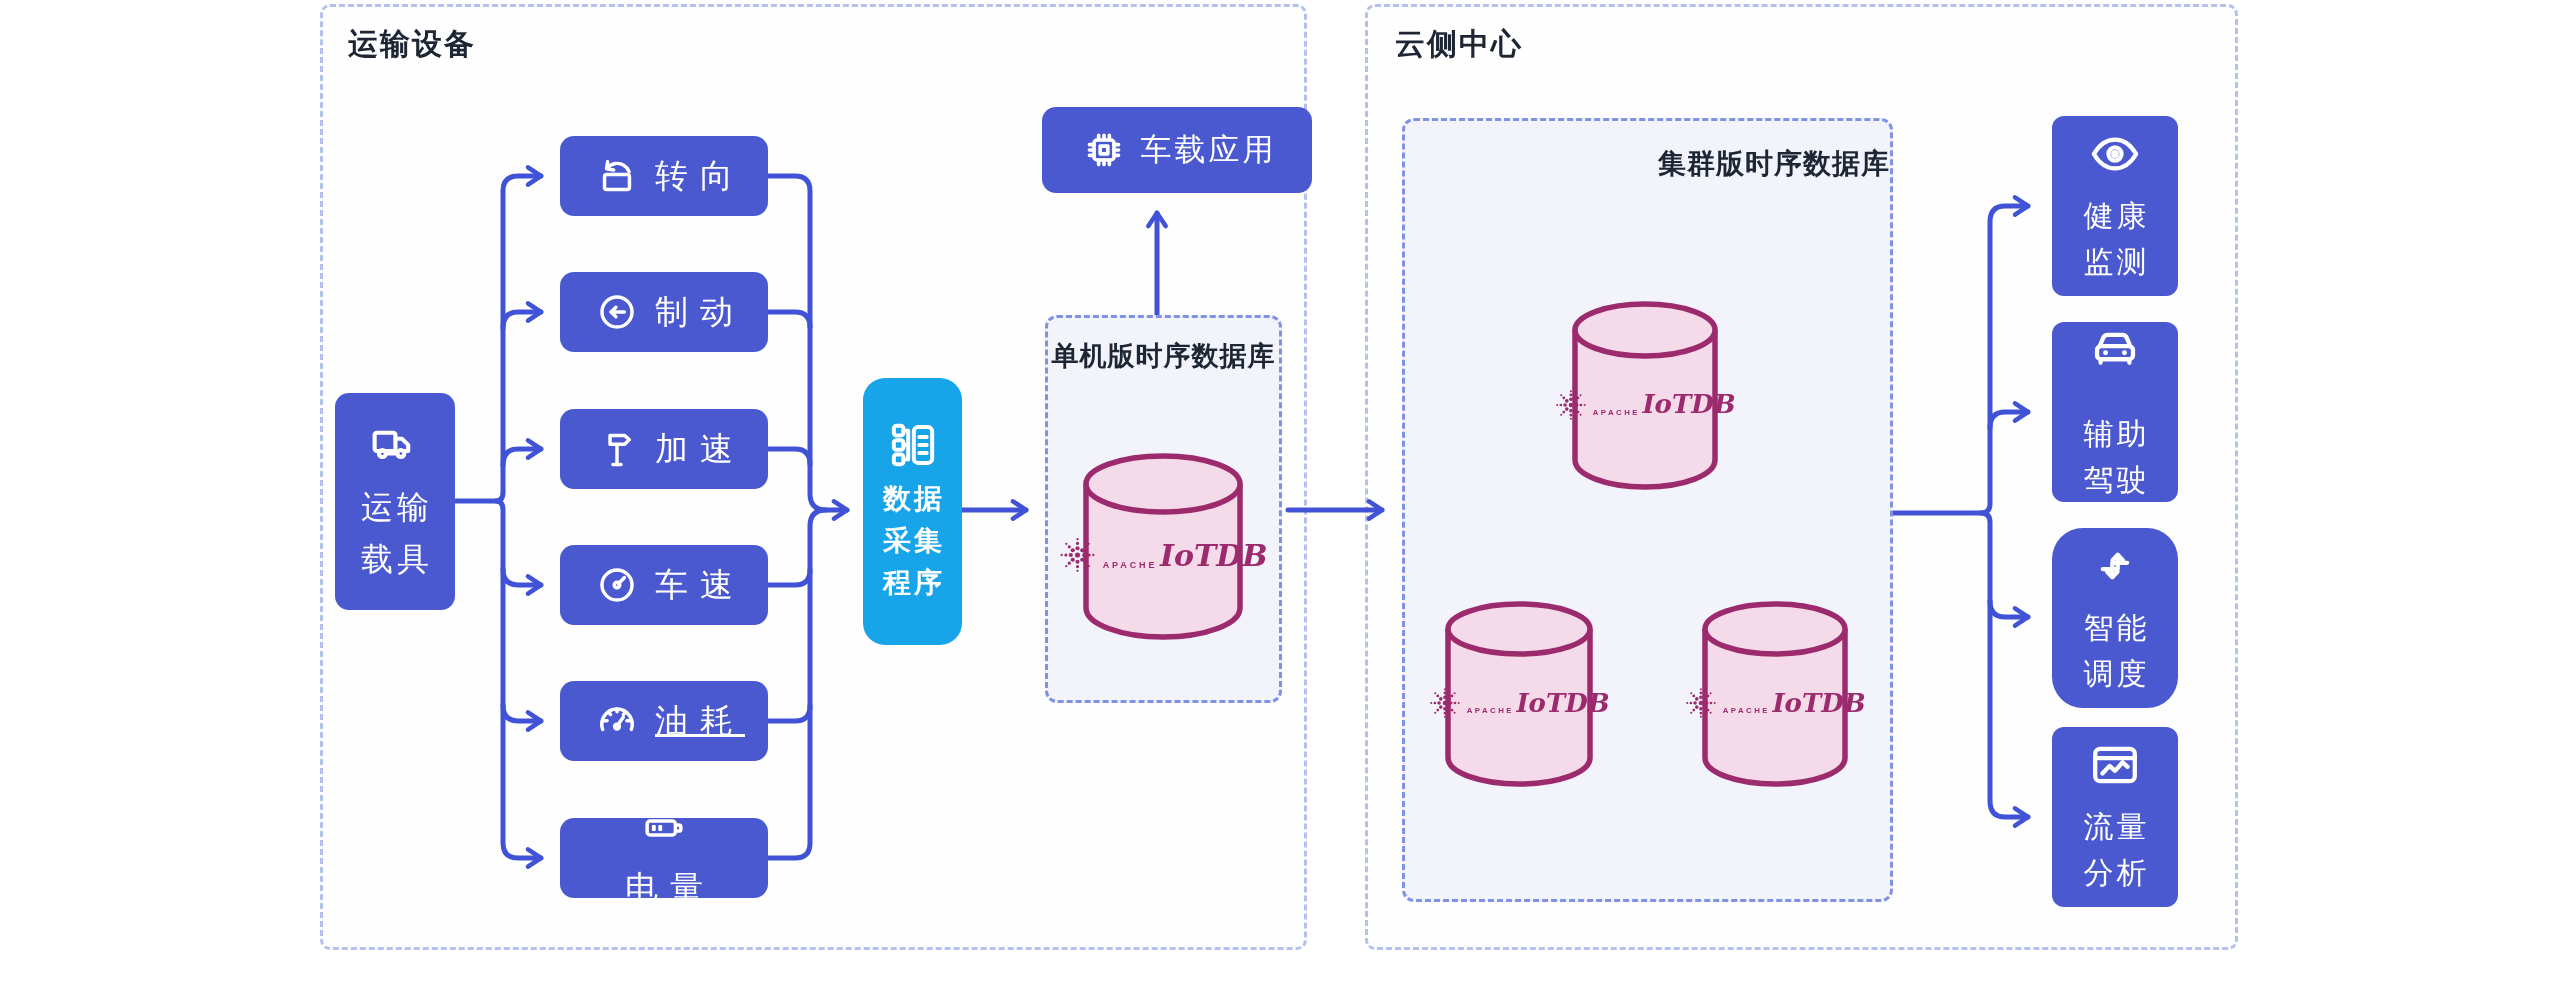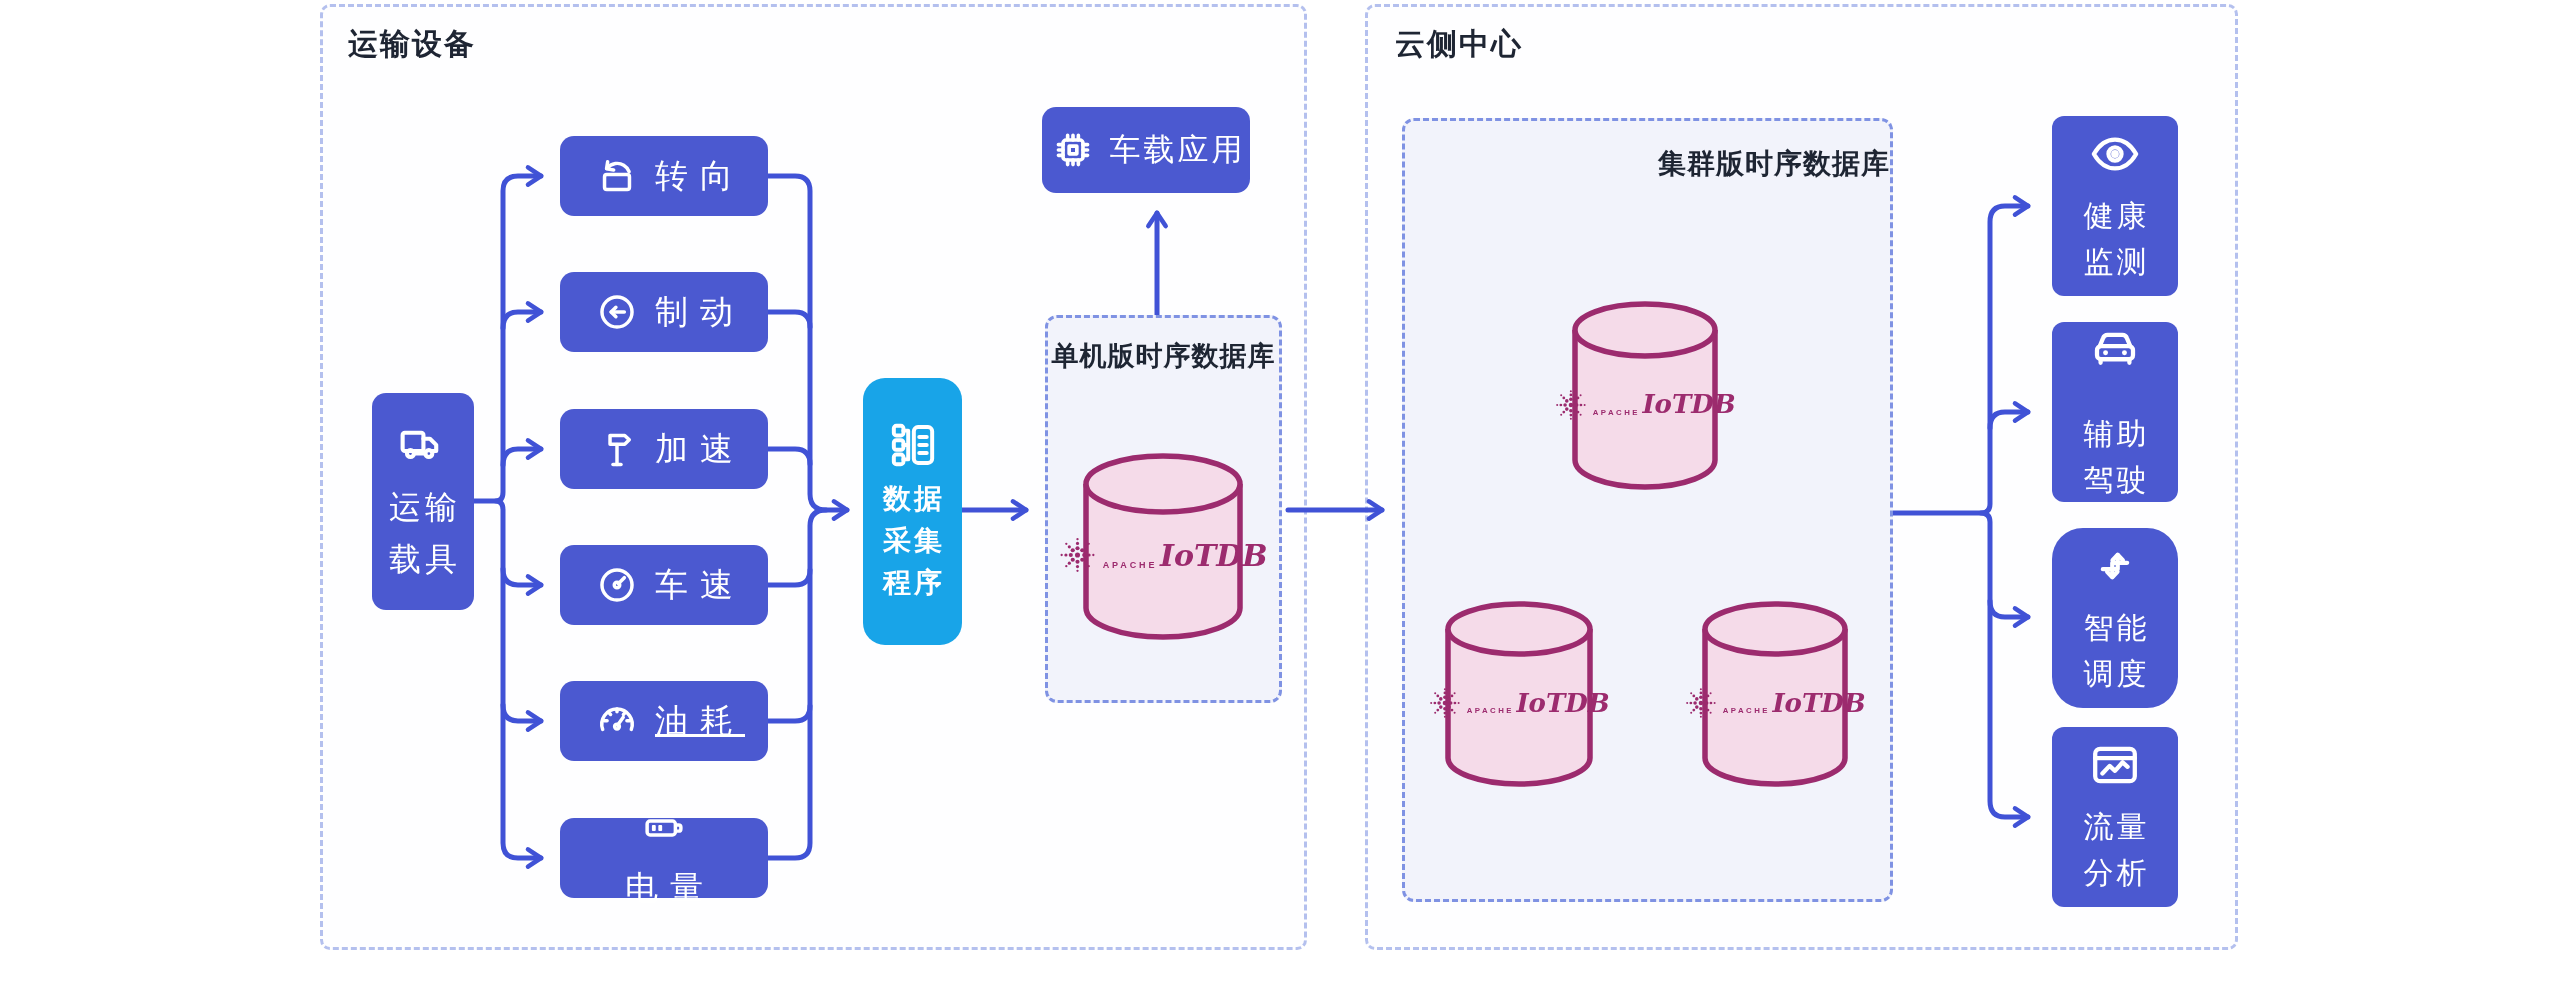--- a/index.html
+++ b/index.html
@@ -24,33 +24,33 @@
 
   .wires{position:absolute;left:0;top:0;z-index:1;}
   .wire{stroke:var(--line);stroke-width:5;fill:none;stroke-linecap:round;stroke-linejoin:round;}
   .wire-m{stroke:var(--magenta);stroke-width:5;fill:none;stroke-linecap:round;}
   #ah path{stroke:var(--line);fill:none;stroke-width:4.2;stroke-linecap:round;stroke-linejoin:round;}
 
   .node{position:absolute;background:var(--blue);color:#fff;z-index:2;display:flex;align-items:center;justify-content:center;}
   .node .icon{display:flex;align-items:center;justify-content:center;}
   .node .icon svg{display:block;}
 
-  .vehicle{left:372px;top:393px;width:102px;height:217px;border-radius:14px;flex-direction:column;gap:12px;}
+  .vehicle{left:335px;top:393px;width:120px;height:217px;border-radius:14px;flex-direction:column;gap:12px;}
   .vehicle .icon svg{width:52px;height:52px;}
   .vehicle .lbl{font-size:32px;font-weight:500;letter-spacing:4px;margin-right:-4px;line-height:1.62;text-align:center;}
 
   .metric{left:560px;width:208px;height:80px;border-radius:14px;flex-direction:row;gap:16px;}
   .metric .icon svg{width:44px;height:44px;}
   .metric .lbl{font-size:33px;font-weight:500;letter-spacing:12px;margin-right:-12px;}
 
   .collector{left:863px;top:378px;width:99px;height:267px;border-radius:22px;background:var(--cyan);flex-direction:column;gap:8px;}
   .collector .icon svg{width:50px;height:50px;}
   .collector .lbl{font-size:28px;font-weight:600;letter-spacing:3px;margin-right:-3px;line-height:1.5;text-align:center;}
 
-  .app{left:1042px;top:107px;width:208px;height:86px;border-radius:14px;flex-direction:row;gap:14px;}
+  .app{left:1042px;top:107px;width:270px;height:86px;border-radius:14px;flex-direction:row;gap:14px;}
   .app .icon svg{width:46px;height:46px;}
   .app .lbl{font-size:31px;font-weight:500;letter-spacing:3px;margin-right:-3px;}
 
   .service{left:2052px;width:126px;height:180px;border-radius:12px;flex-direction:column;gap:12px;}
   .service .icon svg{width:54px;height:54px;}
   .service .lbl{font-size:30px;font-weight:500;letter-spacing:3px;margin-right:-3px;line-height:1.55;text-align:center;}
 
   .dbbox{position:absolute;border:3px dashed var(--inner-border);border-radius:12px;background:var(--inner-bg);z-index:2;}
   .db-standalone{left:1045px;top:315px;width:237px;height:388px;}
   .db-cluster{left:1402px;top:118px;width:491px;height:784px;}

